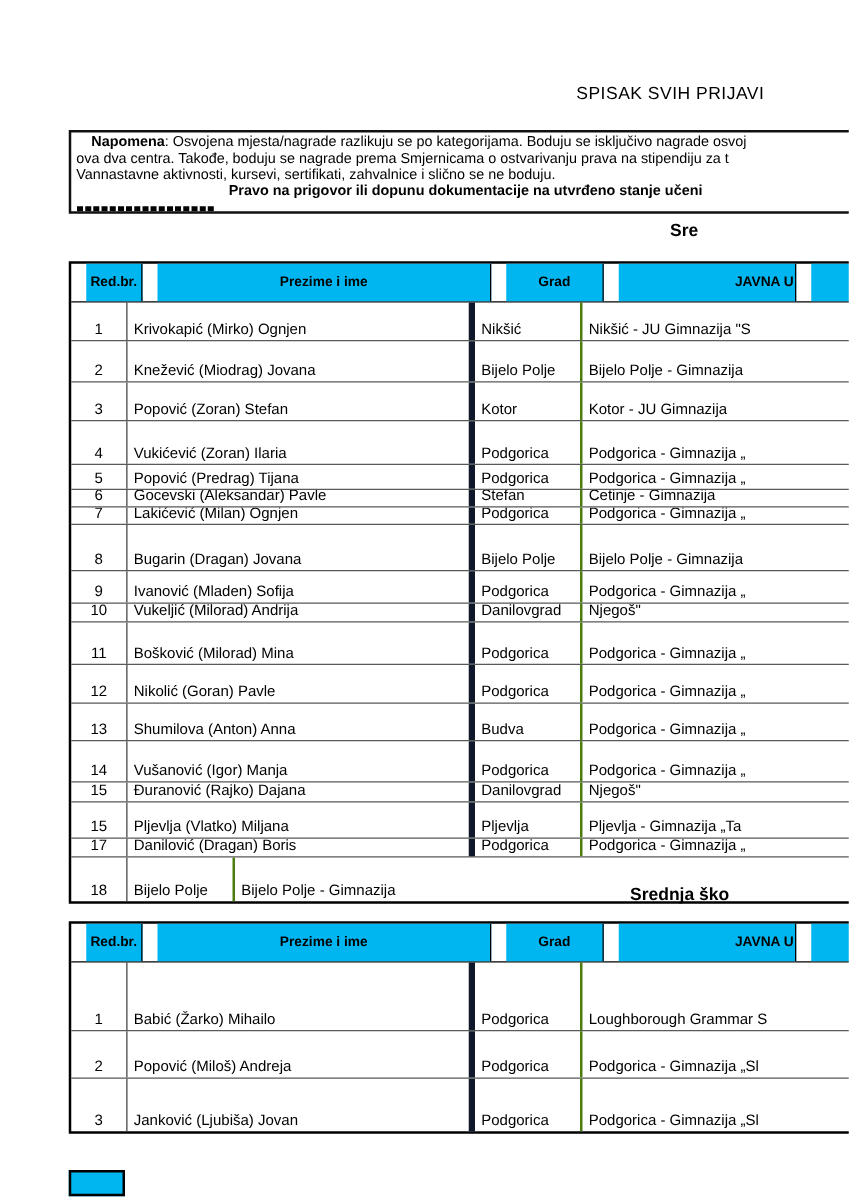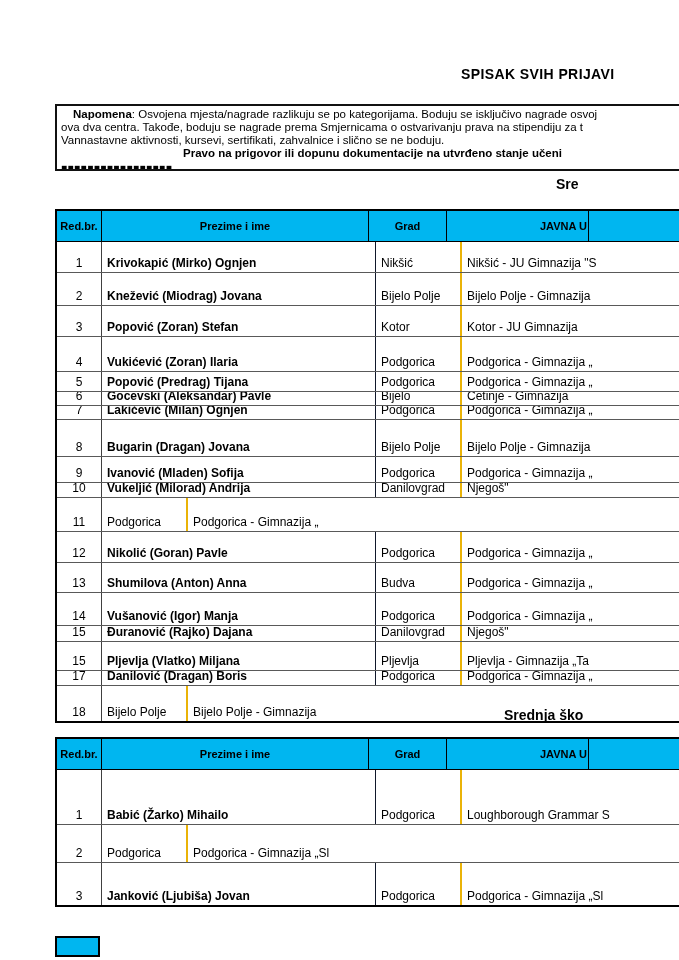--- a/index.html
+++ b/index.html
@@ -5,64 +5,65 @@
   html,body{margin:0;padding:0;}
   body{
     width:679px;height:960px;position:relative;overflow:hidden;
     background:#ffffff;color:#000;
     font-family:"Liberation Sans", sans-serif;
   }
   .abs{position:absolute;}
   
   #doc-title{
     left:461px;top:66px;
-    font-weight:bold;font-size:14px;letter-spacing:0.4px;white-space:nowrap;
+    font-weight:normal;font-size:14px;letter-spacing:0.4px;white-space:nowrap;
   }
   
   #note-box{
     left:55px;top:104px;width:628px;height:61px;
     border:2px solid #111;
     padding:2px 0 0 4px;
     overflow:hidden;
     font-size:11.5px;line-height:13px;
   }
   .note-line{white-space:nowrap;}
   .note-label{font-weight:bold;padding-left:12px;}
   .note-line.bold{font-weight:bold;margin-left:122px;}
   .clip-line{font-size:10px;letter-spacing:0.5px;width:210px;overflow:hidden;margin-top:1px;}
   
   .sec-title{
     font-weight:bold;font-size:14px;white-space:nowrap;overflow:hidden;
   }
-  #sec1-title{left:556px;top:176px;width:25px;}
+  #sec1-title{left:536px;top:176px;width:25px;}
   #sec2-title{left:504px;top:707px;width:100px;}
   
   .tbl{
     position:absolute;left:55px;width:792px;
     border:2px solid #000;background:#fff;
   }
   #table1{top:209px;}
   #table2{top:737px;}
   .trow{display:flex;border-top:1px solid #595959;}
   .trow.thead{border-top:none;border-bottom:1px solid #000;height:30px;}
   .trow.r0{border-top:none;}
   .tcell{
     display:flex;align-items:flex-end;
     padding:0 2px 3px 5px;
     font-size:12px;line-height:12px;
     overflow:hidden;white-space:nowrap;
   }
   .c1{width:44px;justify-content:center;padding-left:0;padding-right:0;border-right:1px solid #404040;}
-  .c2{width:266px;border-right:1px solid #0f172a;font-weight:bold;}
-  .c3{width:77px;border-right:2px solid #eab308;}
+  .c2{width:266px;border-right:5px solid #0f172a;}
+  .c3{width:77px;border-right:2px solid #4d7c0f;}
   .c4{flex:1;}
   .thead .tcell{
     align-items:center;justify-content:center;
     font-weight:bold;font-size:11px;padding:0;
     border-right:1px solid #000;
+    margin-left:12px;
   }
   .thead .c4{flex:none;width:140px;justify-content:flex-end;padding-right:1px;}
   .thead .c5{flex:1;border-right:none;}
   
   #partial-header{
     left:55px;top:936px;width:45px;height:21px;
     border:2px solid #000;box-sizing:border-box;
   }
 </style>
 </head>
@@ -113,21 +114,21 @@
     </div>
     <div class="trow" style="height: 19px;">
       <div class="tcell c1">5</div>
       <div class="tcell c2">Popović (Predrag) Tijana</div>
       <div class="tcell c3">Podgorica</div>
       <div class="tcell c4">Podgorica - Gimnazija „</div>
     </div>
     <div class="trow" style="height: 13px;">
       <div class="tcell c1">6</div>
       <div class="tcell c2">Gocevski (Aleksandar) Pavle</div>
-      <div class="tcell c3">Bijelo</div>
+      <div class="tcell c3">Stefan</div>
       <div class="tcell c4">Cetinje - Gimnazija</div>
     </div>
     <div class="trow" style="height: 13px;">
       <div class="tcell c1">7</div>
       <div class="tcell c2">Lakićević (Milan) Ognjen</div>
       <div class="tcell c3">Podgorica</div>
       <div class="tcell c4">Podgorica - Gimnazija „</div>
     </div>
     <div class="trow" style="height: 36px;">
       <div class="tcell c1">8</div>
@@ -142,20 +143,21 @@
       <div class="tcell c4">Podgorica - Gimnazija „</div>
     </div>
     <div class="trow" style="height: 14px;">
       <div class="tcell c1">10</div>
       <div class="tcell c2">Vukeljić (Milorad) Andrija</div>
       <div class="tcell c3">Danilovgrad</div>
       <div class="tcell c4">Njegoš"</div>
     </div>
     <div class="trow" style="height: 33px;">
       <div class="tcell c1">11</div>
+      <div class="tcell c2">Bošković (Milorad) Mina</div>
       <div class="tcell c3">Podgorica</div>
       <div class="tcell c4">Podgorica - Gimnazija „</div>
     </div>
     <div class="trow" style="height: 30px;">
       <div class="tcell c1">12</div>
       <div class="tcell c2">Nikolić (Goran) Pavle</div>
       <div class="tcell c3">Podgorica</div>
       <div class="tcell c4">Podgorica - Gimnazija „</div>
     </div>
     <div class="trow" style="height: 29px;">
@@ -205,20 +207,21 @@
       <div class="tcell c5" style="background: rgb(0, 182, 240);"></div>
     </div>
     <div class="trow r0" style="height: 54px;">
       <div class="tcell c1">1</div>
       <div class="tcell c2">Babić (Žarko) Mihailo</div>
       <div class="tcell c3">Podgorica</div>
       <div class="tcell c4">Loughborough Grammar S</div>
     </div>
     <div class="trow" style="height: 37px;">
       <div class="tcell c1">2</div>
+      <div class="tcell c2">Popović (Miloš) Andreja</div>
       <div class="tcell c3">Podgorica</div>
       <div class="tcell c4">Podgorica - Gimnazija „Sl</div>
     </div>
     <div class="trow" style="height: 42px;">
       <div class="tcell c1">3</div>
       <div class="tcell c2">Janković (Ljubiša) Jovan</div>
       <div class="tcell c3">Podgorica</div>
       <div class="tcell c4">Podgorica - Gimnazija „Sl</div>
     </div>
   </div>

